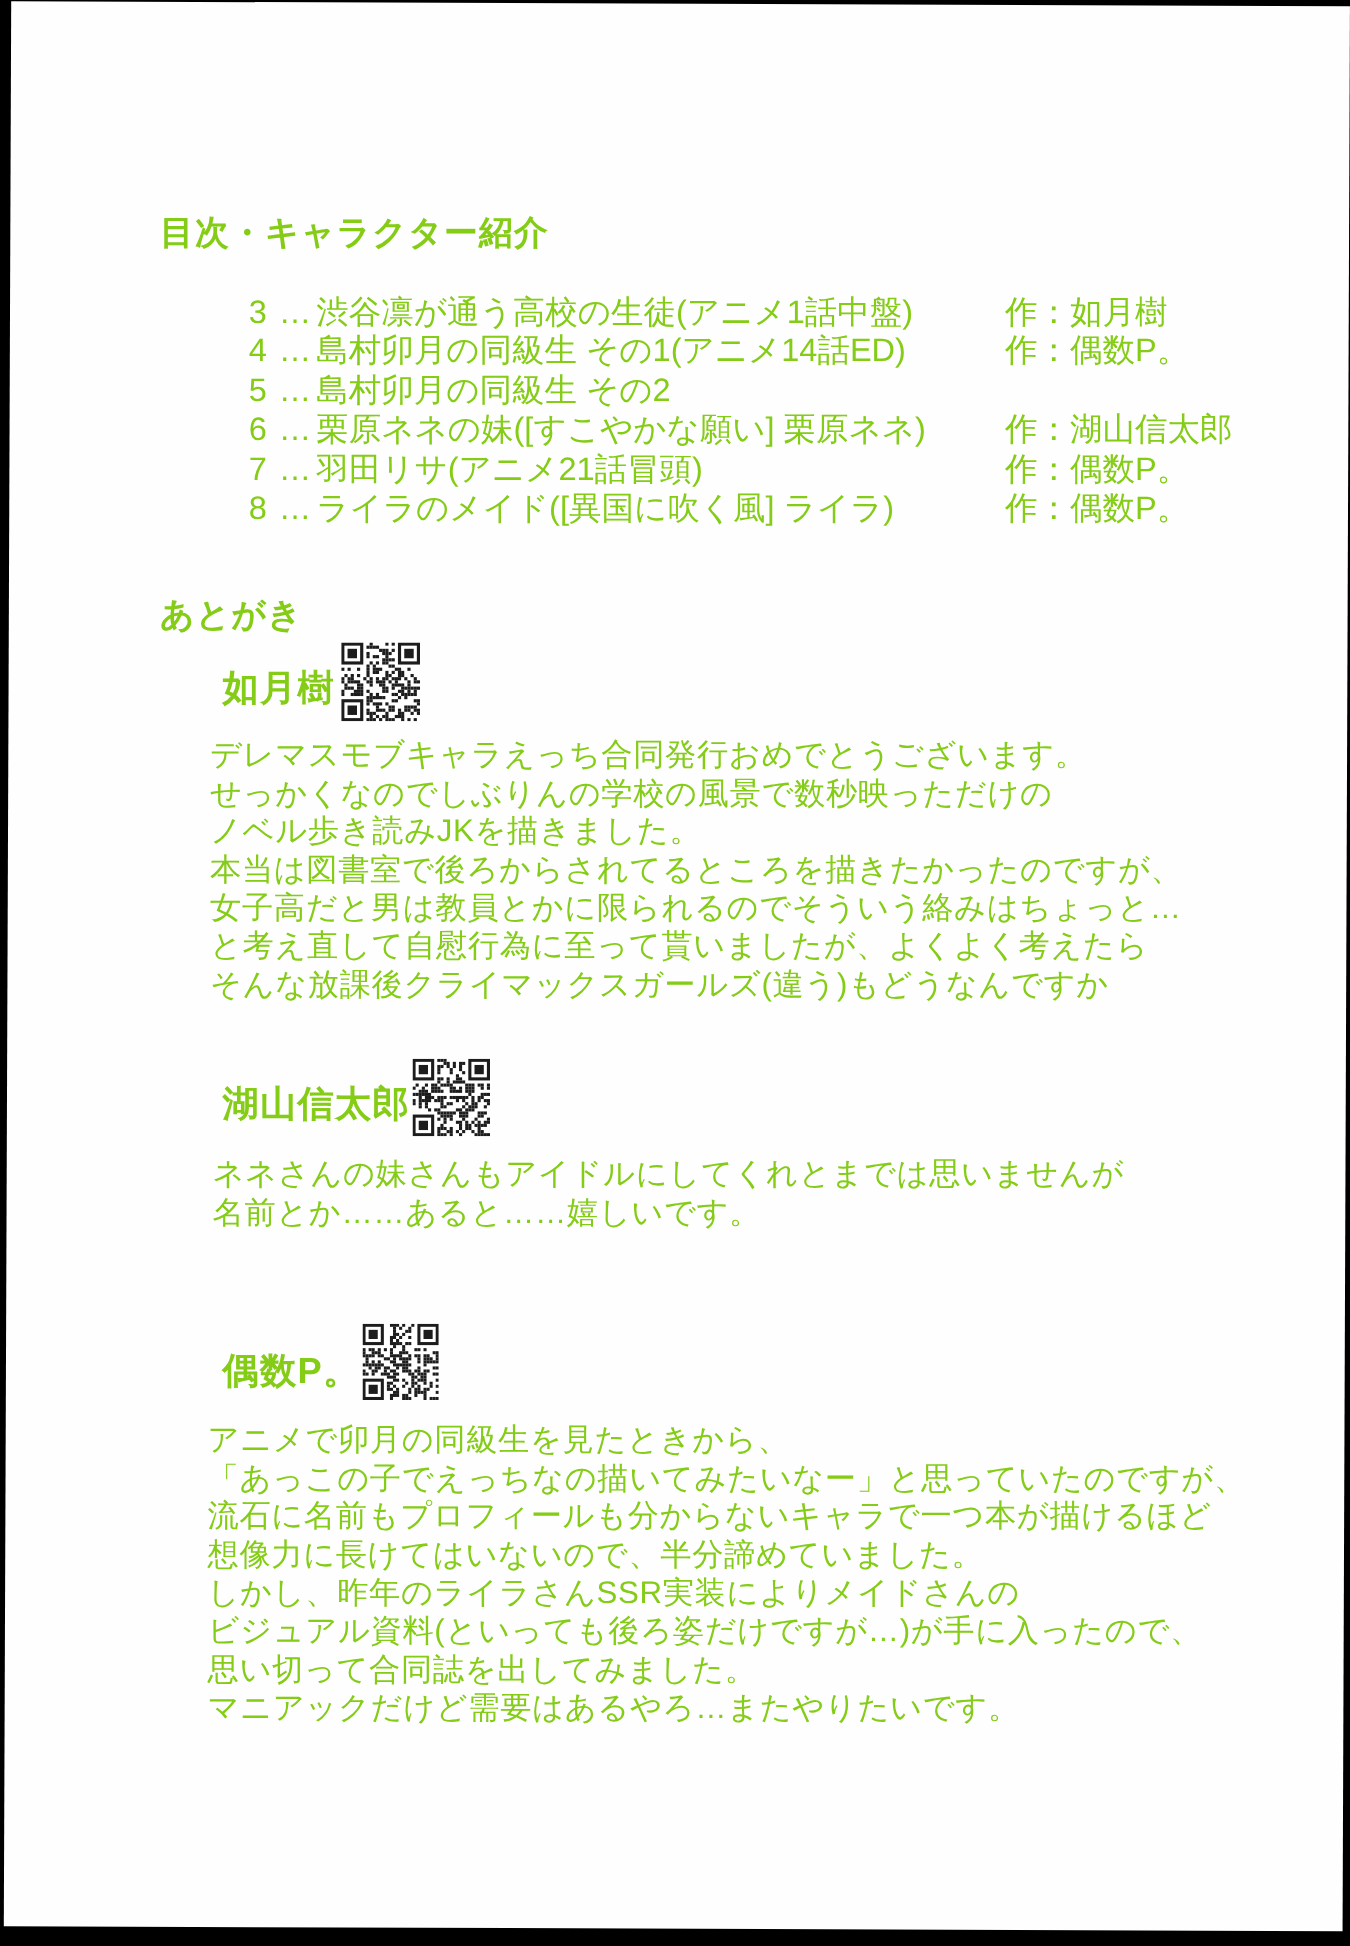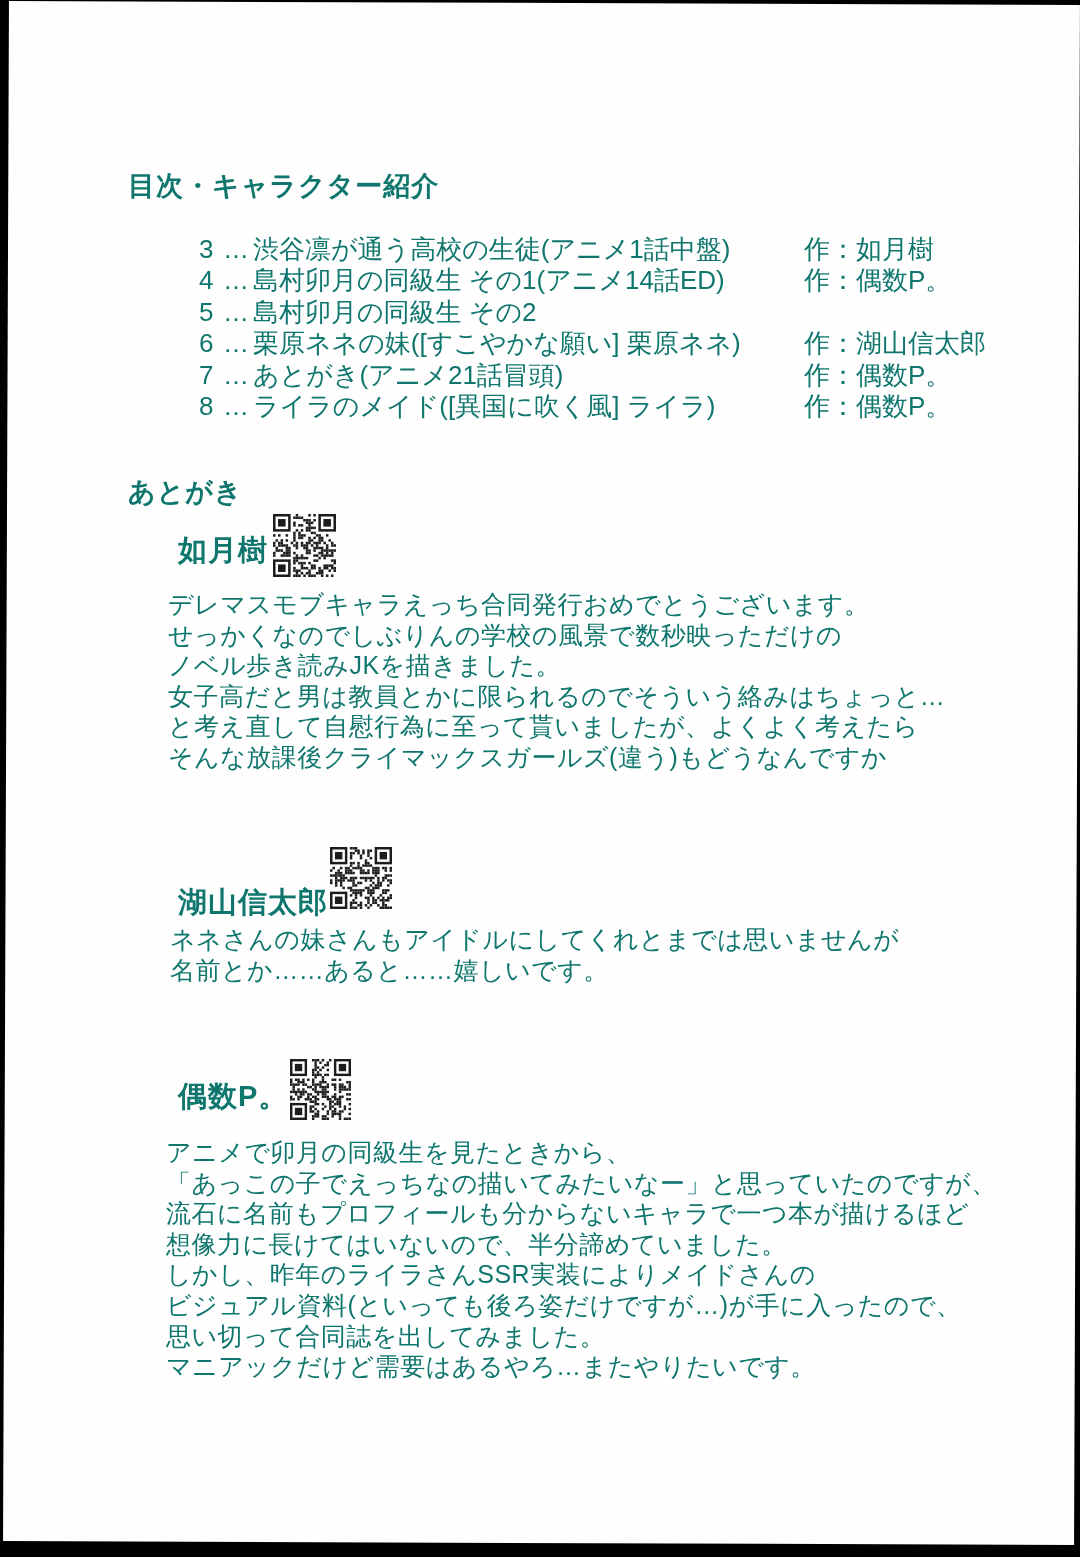--- a/index.html
+++ b/index.html
@@ -16,21 +16,21 @@
     left:6px;top:3px;
     width:1071px;height:1540px;
     background:#fefefe;
     transform:rotate(0.22deg);
     transform-origin:50% 50%;
     box-shadow:0 0 6px rgba(0,0,0,.6);
   }
   .content{
     position:absolute;
     left:0;top:0;width:1080px;height:1557px;
-    color:#0f766e;
+    color:#84cc16;
   }
   .abs{position:absolute;white-space:nowrap;}
   .heading{
     font-size:27px;
     font-weight:600;
     letter-spacing:1px;
   }
   
   .toc-list{
     position:absolute;
@@ -87,21 +87,21 @@
     </div>
     <div class="toc-row">
       <span class="toc-num">5</span><span class="toc-dots">…</span><span class="toc-entry-title">島村卯月の同級生 その2</span>
       <span class="toc-author"></span>
     </div>
     <div class="toc-row">
       <span class="toc-num">6</span><span class="toc-dots">…</span><span class="toc-entry-title">栗原ネネの妹([すこやかな願い] 栗原ネネ)</span>
       <span class="toc-author">作：湖山信太郎</span>
     </div>
     <div class="toc-row">
-      <span class="toc-num">7</span><span class="toc-dots">…</span><span class="toc-entry-title">あとがき(アニメ21話冒頭)</span>
+      <span class="toc-num">7</span><span class="toc-dots">…</span><span class="toc-entry-title">羽田リサ(アニメ21話冒頭)</span>
       <span class="toc-author">作：偶数P。</span>
     </div>
     <div class="toc-row">
       <span class="toc-num">8</span><span class="toc-dots">…</span><span class="toc-entry-title">ライラのメイド([異国に吹く風] ライラ)</span>
       <span class="toc-author">作：偶数P。</span>
     </div>
   </div>
 
   <div class="abs heading" style="left:128px;top:474px;">あとがき</div>
 
@@ -312,26 +312,27 @@
         <rect fill="#fefefe" x="47.88" y="2.52" width="12.60" height="12.60"></rect>
         <rect x="50.40" y="5.04" width="7.56" height="7.56"></rect>
         <rect x="0.00" y="45.36" width="17.64" height="17.64"></rect>
         <rect fill="#fefefe" x="2.52" y="47.88" width="12.60" height="12.60"></rect>
         <rect x="5.04" y="50.40" width="7.56" height="7.56"></rect>
       </svg></div>
   <div class="abs para" style="left:168px;top:589px;">
     <div class="line">デレマスモブキャラえっち合同発行おめでとうございます。</div>
     <div class="line">せっかくなのでしぶりんの学校の風景で数秒映っただけの</div>
     <div class="line">ノベル歩き読みJKを描きました。</div>
+    <div class="line">本当は図書室で後ろからされてるところを描きたかったのですが、</div>
     <div class="line">女子高だと男は教員とかに限られるのでそういう絡みはちょっと…</div>
     <div class="line">と考え直して自慰行為に至って貰いましたが、よくよく考えたら</div>
     <div class="line">そんな放課後クライマックスガールズ(違う)もどうなんですか</div>
   </div>
 
-  <div class="abs author-name" style="left:178px;top:864px;margin-top:19px;">湖山信太郎</div>
+  <div class="abs author-name" style="left:178px;top:864px;">湖山信太郎</div>
   <div class="abs qr" style="left:330px;top:847px;"><svg width="62" height="62" xmlns="http://www.w3.org/2000/svg" fill="#1c1c1c">
         <rect x="19.84" y="0.00" width="2.48" height="2.48"></rect>
         <rect x="22.32" y="0.00" width="2.48" height="2.48"></rect>
         <rect x="24.80" y="0.00" width="2.48" height="2.48"></rect>
         <rect x="24.80" y="2.48" width="2.48" height="2.48"></rect>
         <rect x="27.28" y="2.48" width="2.48" height="2.48"></rect>
         <rect x="32.24" y="2.48" width="2.48" height="2.48"></rect>
         <rect x="37.20" y="2.48" width="2.48" height="2.48"></rect>
         <rect x="39.68" y="2.48" width="2.48" height="2.48"></rect>
         <rect x="19.84" y="4.96" width="2.48" height="2.48"></rect>

